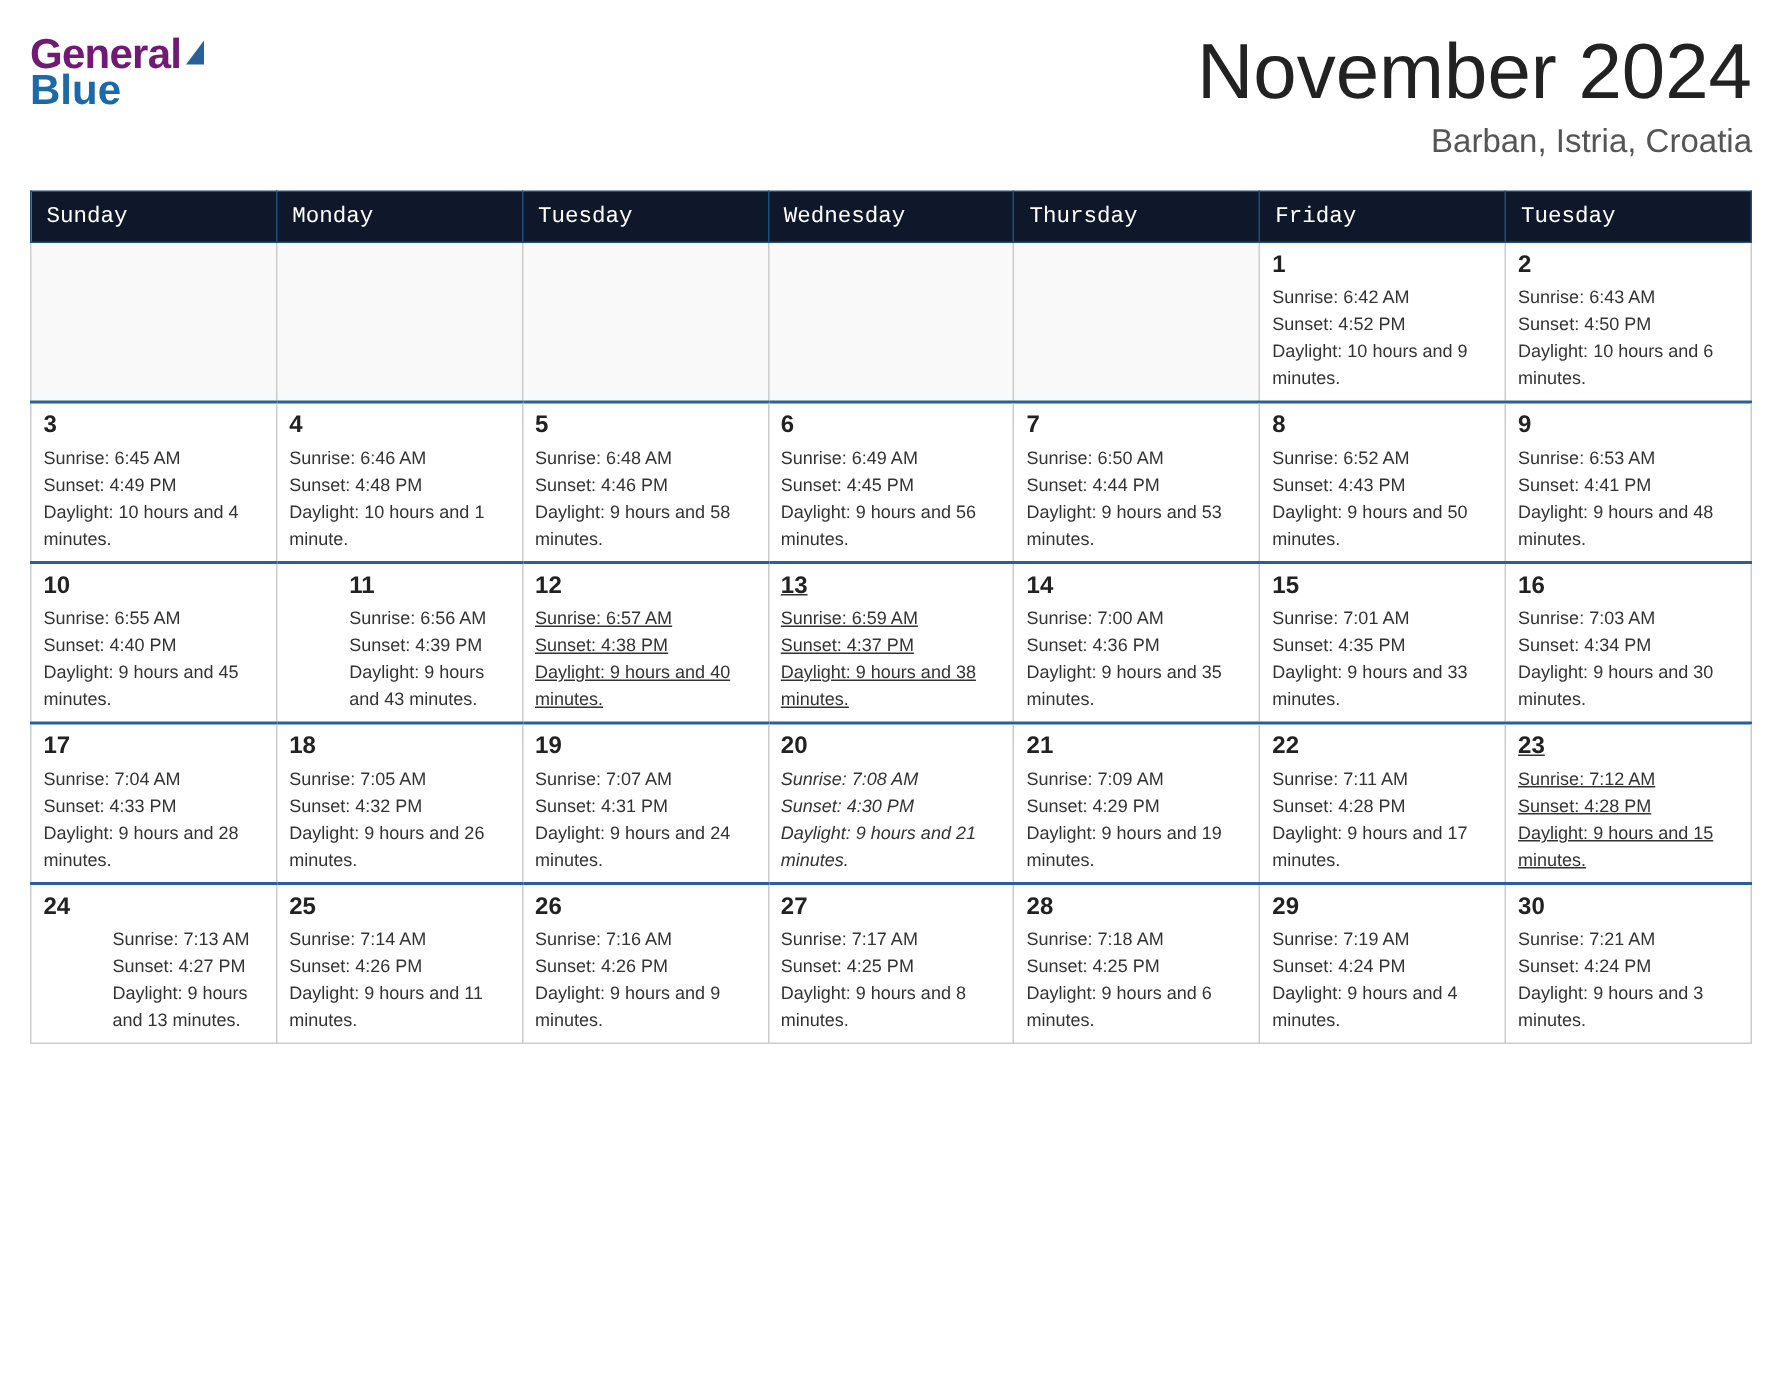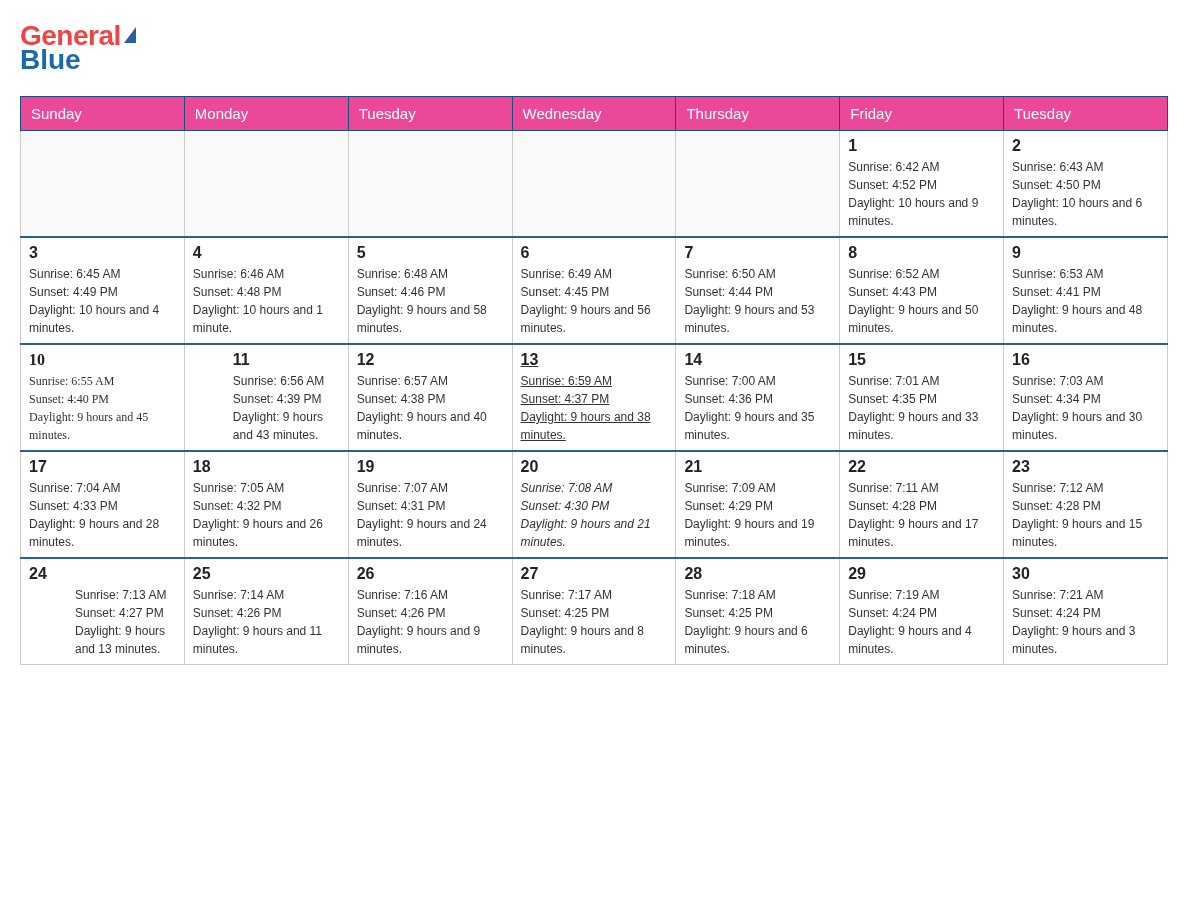--- a/index.html
+++ b/index.html
@@ -17,21 +17,21 @@
       margin-bottom: 20px;
     }
     .logo {
       display: flex;
       flex-direction: column;
       align-items: flex-start;
     }
     .logo-general {
       font-size: 28px;
       font-weight: bold;
-      color: #ef4444;
+      color: #701a75;
       letter-spacing: -0.5px;
     }
     .logo-blue {
       font-size: 28px;
       font-weight: bold;
       color: #1a6aab;
       margin-top: -8px;
     }
     .title-section {
       text-align: right;
@@ -46,27 +46,28 @@
       font-size: 22px;
       color: #555;
       margin-top: 4px;
     }
     .calendar {
       width: 100%;
       border-collapse: collapse;
       border: 1px solid #aaa;
     }
     .calendar th {
-      background-color: #ec4899;
+      background-color: #0f172a;
       color: #fff;
       font-size: 15px;
       font-weight: normal;
       padding: 8px 10px;
       text-align: left;
       border: 1px solid #1a4f80;
+      font-family: Liberation Mono, monospace;
     }
     .calendar td {
       vertical-align: top;
       padding: 6px 8px;
       border: 1px solid #ccc;
       width: 14.28%;
       min-height: 110px;
       font-size: 12.5px;
       color: #333;
     }
@@ -92,20 +93,24 @@
 </head>
 <body>
 
 <div class="header">
   <div class="logo">
     <div style="display:flex; align-items:center;">
       <span class="logo-general">General</span>
       <span style="display:inline-block; width:0; height:0; border-left:12px solid transparent; border-bottom:16px solid #2a6099; margin-left:3px; margin-bottom:2px;"></span>
     </div>
     <span class="logo-blue">Blue</span>
+  </div>
+  <div class="title-section">
+    <div class="month-title">November 2024</div>
+    <div class="location">Barban, Istria, Croatia</div>
   </div>
 </div>
 
 <table class="calendar">
   <thead>
     <tr>
     <th>Sunday</th>
         <th>Monday</th>
         <th>Tuesday</th>
         <th>Wednesday</th>
@@ -172,35 +177,35 @@
 Daylight: 9 hours and 50 minutes.</div>
         </td>
         <td style="border-bottom: 2px solid rgb(42, 96, 153);">
           <span class="day-number">9</span>
           <div class="day-info" style="white-space: pre-line;">Sunrise: 6:53 AM
 Sunset: 4:41 PM
 Daylight: 9 hours and 48 minutes.</div>
         </td>
       </tr>
       <tr>
-        <td style="border-bottom: 2px solid rgb(42, 96, 153); font-family: Liberation Serif, serif;">
+        <td style="border-bottom: 2px solid rgb(42, 96, 153);">
           <span class="day-number">10</span>
           <div class="day-info" style="white-space: pre-line;">Sunrise: 6:55 AM
 Sunset: 4:40 PM
 Daylight: 9 hours and 45 minutes.</div>
         </td>
         <td style="border-bottom: 2px solid rgb(42, 96, 153); padding-left: 48px;">
           <span class="day-number">11</span>
           <div class="day-info" style="white-space: pre-line;">Sunrise: 6:56 AM
 Sunset: 4:39 PM
 Daylight: 9 hours and 43 minutes.</div>
         </td>
         <td style="border-bottom: 2px solid rgb(42, 96, 153);">
           <span class="day-number">12</span>
-          <div class="day-info" style="white-space: pre-line;">Sunrise: 6:57 AM
+          <div class="day-info" style="white-space: pre-line; text-decoration: underline;">Sunrise: 6:57 AM
 Sunset: 4:38 PM
 Daylight: 9 hours and 40 minutes.</div>
         </td>
         <td style="border-bottom: 2px solid rgb(42, 96, 153); text-decoration: underline;">
           <span class="day-number">13</span>
           <div class="day-info" style="white-space: pre-line;">Sunrise: 6:59 AM
 Sunset: 4:37 PM
 Daylight: 9 hours and 38 minutes.</div>
         </td>
         <td style="border-bottom: 2px solid rgb(42, 96, 153);">
@@ -252,21 +257,21 @@
           <div class="day-info" style="white-space: pre-line;">Sunrise: 7:09 AM
 Sunset: 4:29 PM
 Daylight: 9 hours and 19 minutes.</div>
         </td>
         <td style="border-bottom: 2px solid rgb(42, 96, 153);">
           <span class="day-number">22</span>
           <div class="day-info" style="white-space: pre-line;">Sunrise: 7:11 AM
 Sunset: 4:28 PM
 Daylight: 9 hours and 17 minutes.</div>
         </td>
-        <td style="border-bottom: 2px solid rgb(42, 96, 153);">
+        <td style="border-bottom: 2px solid rgb(42, 96, 153); text-decoration: underline;">
           <span class="day-number">23</span>
           <div class="day-info" style="white-space: pre-line;">Sunrise: 7:12 AM
 Sunset: 4:28 PM
 Daylight: 9 hours and 15 minutes.</div>
         </td>
       </tr>
       <tr>
         <td>
           <span class="day-number">24</span>
           <div class="day-info" style="white-space: pre-line; margin-left: 46px;">Sunrise: 7:13 AM

